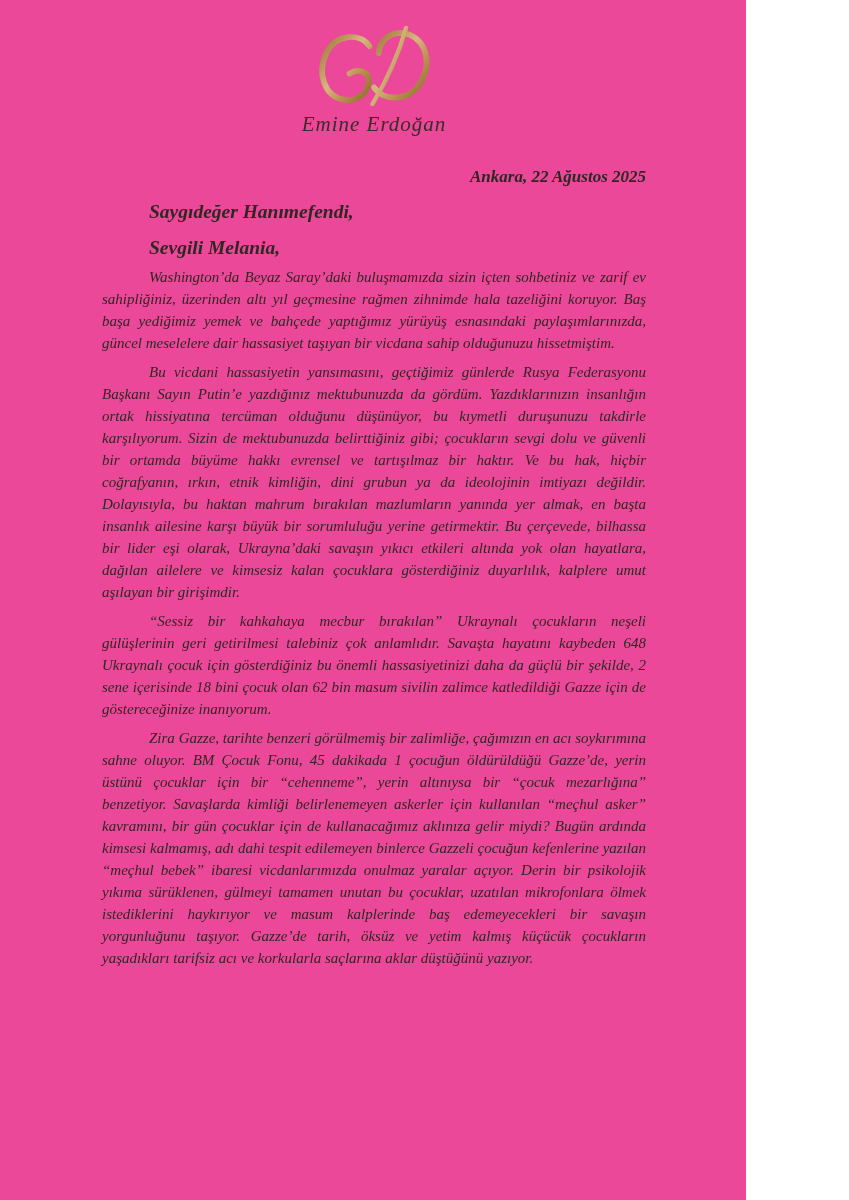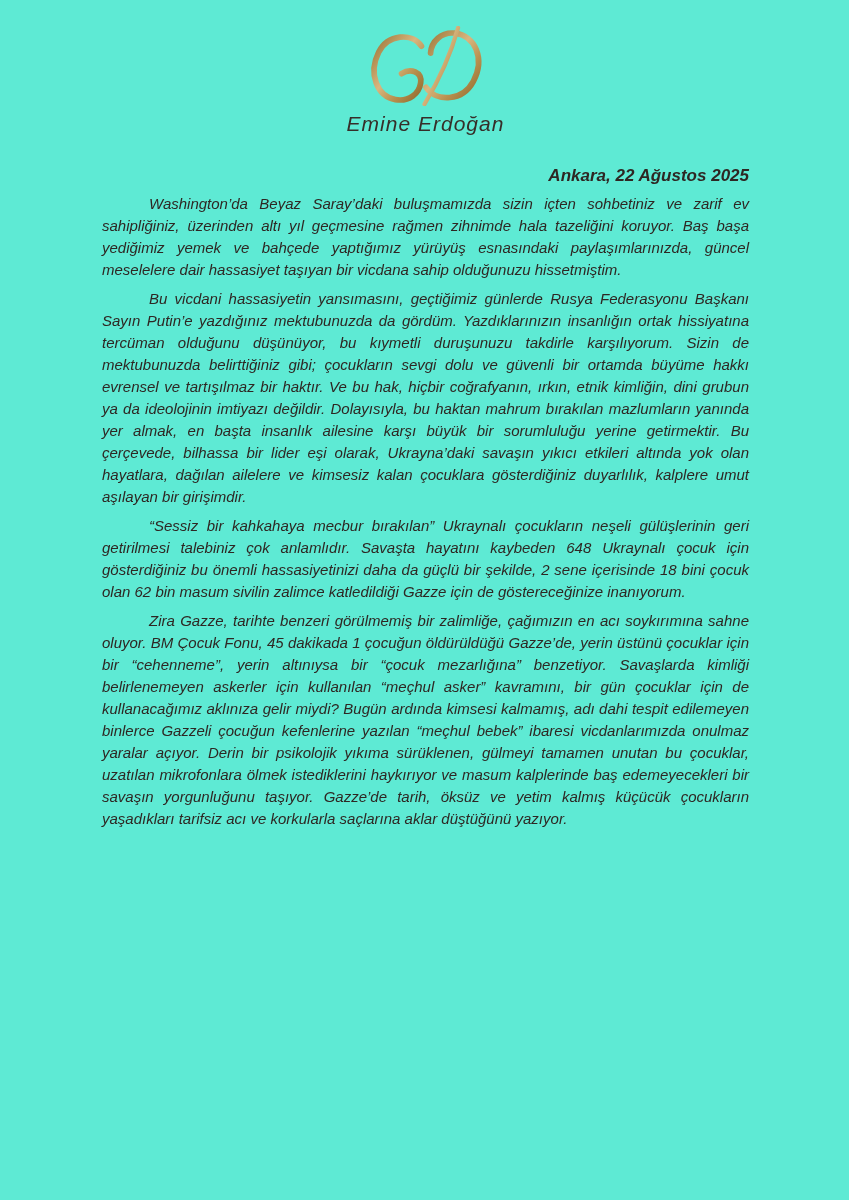--- a/index.html
+++ b/index.html
@@ -1,25 +1,25 @@
 <!DOCTYPE html>
 <html lang="tr"><head>
 <meta charset="utf-8">
 <style>
   html, body {
     margin: 0;
     padding: 0;
   }
   .page {
     position: relative;
-    width: 849px;
+    width: 746px;
     height: 1200px;
-    background: #5eead4;
+    background: #ec4899;
     overflow: hidden;
-    font-family: Liberation Sans, sans-serif;
+    font-family: Liberation Serif, serif;
     font-style: italic;
     color: #2e2723;
     box-sizing: border-box;
     padding: 26px 100px 0 102px;
   }
   .letterhead {
     text-align: center;
   }
   .monogram-wrap {
     display: inline-block;
@@ -82,21 +82,23 @@
 
           <path d="M152 2 C 142 38 126 72 108 102" stroke-width="5.5"></path>
         </g>
       </svg>
     </span>
     <div class="brand-name">Emine Erdoğan</div>
   </div>
 
   <div class="dateline">Ankara, 22 Ağustos 2025</div>
 
+  <p class="salutation">Saygıdeğer Hanımefendi,</p>
 
+  <p class="salutation">Sevgili Melania,</p>
 
 
   <p class="body-par">Washington’da Beyaz Saray’daki buluşmamızda sizin içten sohbetiniz ve zarif ev sahipliğiniz, üzerinden altı yıl geçmesine rağmen zihnimde hala tazeliğini koruyor. Baş başa yediğimiz yemek ve bahçede yaptığımız yürüyüş esnasındaki paylaşımlarınızda, güncel meselelere dair hassasiyet taşıyan bir vicdana sahip olduğunuzu hissetmiştim.</p>
 
   <p class="body-par">Bu vicdani hassasiyetin yansımasını, geçtiğimiz günlerde Rusya Federasyonu Başkanı Sayın Putin’e yazdığınız mektubunuzda da gördüm. Yazdıklarınızın insanlığın ortak hissiyatına tercüman olduğunu düşünüyor, bu kıymetli duruşunuzu takdirle karşılıyorum. Sizin de mektubunuzda belirttiğiniz gibi; çocukların sevgi dolu ve güvenli bir ortamda büyüme hakkı evrensel ve tartışılmaz bir haktır. Ve bu hak, hiçbir coğrafyanın, ırkın, etnik kimliğin, dini grubun ya da ideolojinin imtiyazı değildir. Dolayısıyla, bu haktan mahrum bırakılan mazlumların yanında yer almak, en başta insanlık ailesine karşı büyük bir sorumluluğu yerine getirmektir. Bu çerçevede, bilhassa bir lider eşi olarak, Ukrayna’daki savaşın yıkıcı etkileri altında yok olan hayatlara, dağılan ailelere ve kimsesiz kalan çocuklara gösterdiğiniz duyarlılık, kalplere umut aşılayan bir girişimdir.</p>
 
   <p class="body-par">“Sessiz bir kahkahaya mecbur bırakılan” Ukraynalı çocukların neşeli gülüşlerinin geri getirilmesi talebiniz çok anlamlıdır. Savaşta hayatını kaybeden 648 Ukraynalı çocuk için gösterdiğiniz bu önemli hassasiyetinizi daha da güçlü bir şekilde, 2 sene içerisinde 18 bini çocuk olan 62 bin masum sivilin zalimce katledildiği Gazze için de göstereceğinize inanıyorum.</p>
 
   <p class="body-par">Zira Gazze, tarihte benzeri görülmemiş bir zalimliğe, çağımızın en acı soykırımına sahne oluyor. BM Çocuk Fonu, 45 dakikada 1 çocuğun öldürüldüğü Gazze’de, yerin üstünü çocuklar için bir “cehenneme”, yerin altınıysa bir “çocuk mezarlığına” benzetiyor. Savaşlarda kimliği belirlenemeyen askerler için kullanılan “meçhul asker” kavramını, bir gün çocuklar için de kullanacağımız aklınıza gelir miydi? Bugün ardında kimsesi kalmamış, adı dahi tespit edilemeyen binlerce Gazzeli çocuğun kefenlerine yazılan “meçhul bebek” ibaresi vicdanlarımızda onulmaz yaralar açıyor. Derin bir psikolojik yıkıma sürüklenen, gülmeyi tamamen unutan bu çocuklar, uzatılan mikrofonlara ölmek istediklerini haykırıyor ve masum kalplerinde baş edemeyecekleri bir savaşın yorgunluğunu taşıyor. Gazze’de tarih, öksüz ve yetim kalmış küçücük çocukların yaşadıkları tarifsiz acı ve korkularla saçlarına aklar düştüğünü yazıyor.</p>
 

